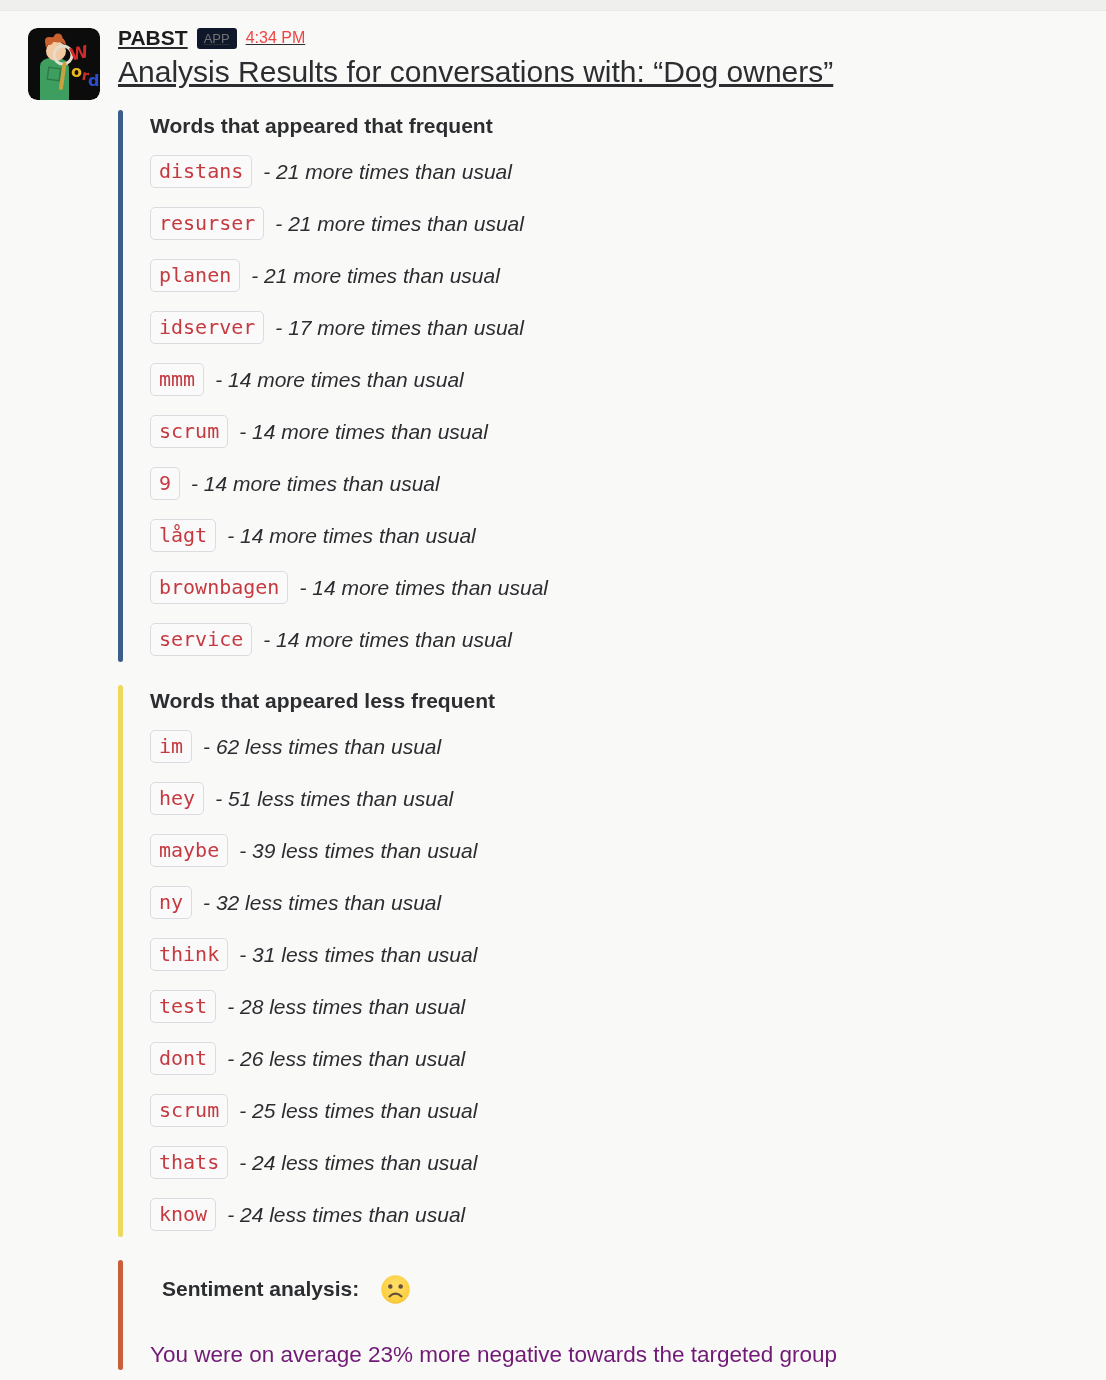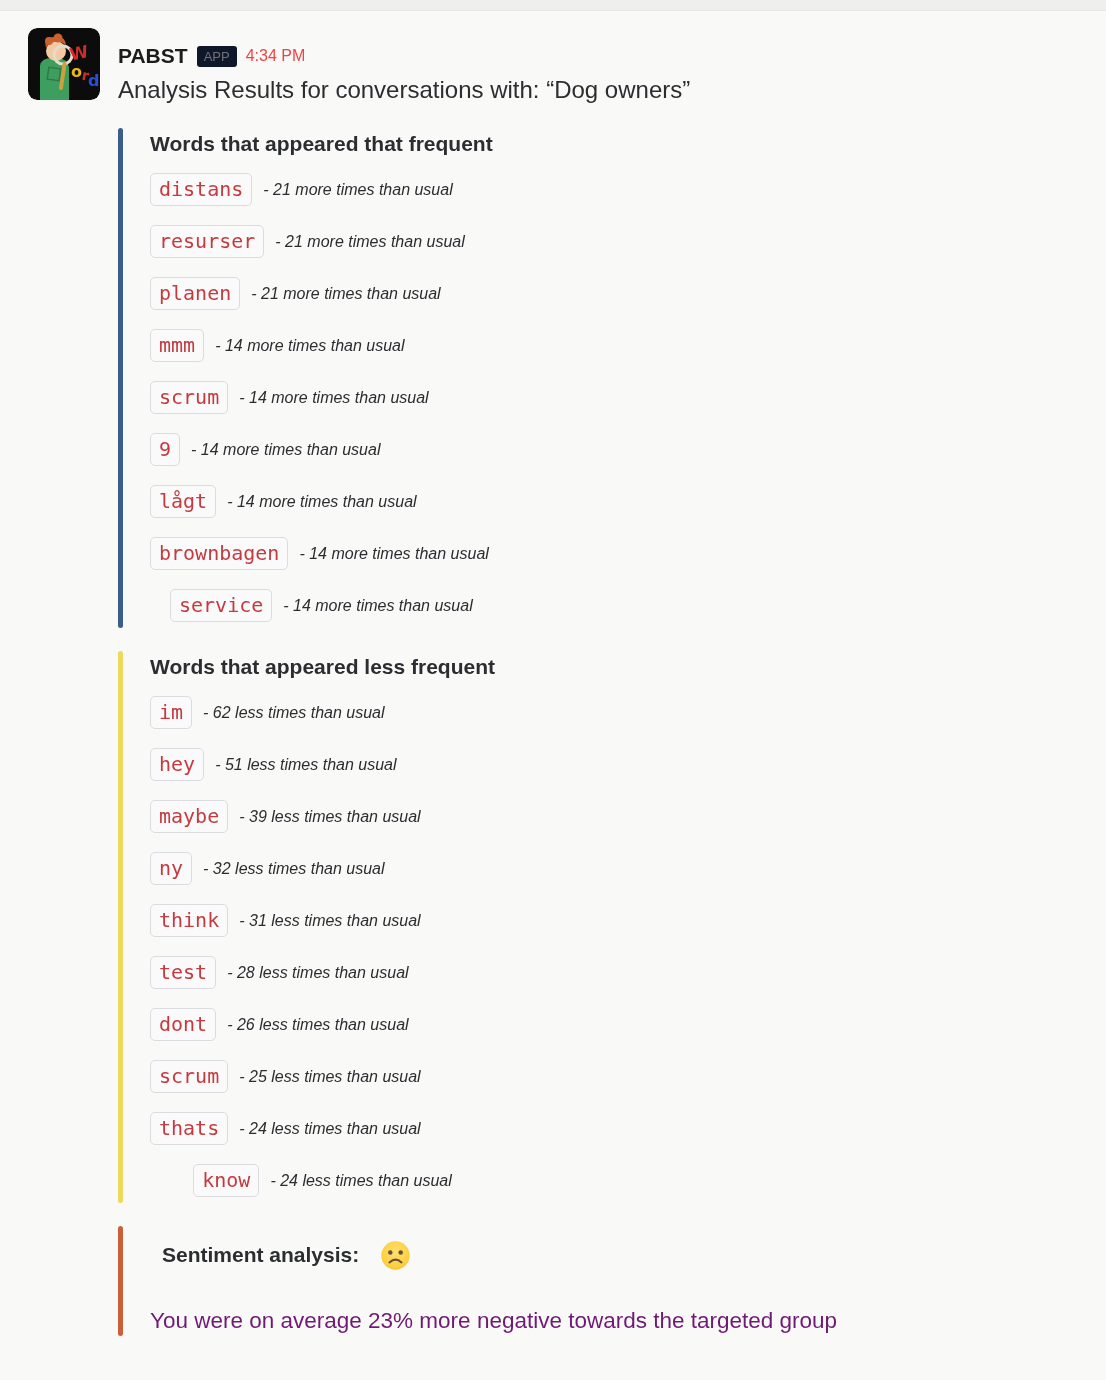--- a/index.html
+++ b/index.html
@@ -30,22 +30,23 @@
     cursor: pointer;
   }
   .content {
     margin-left: 18px;
     flex: 1;
     min-width: 0;
   }
   .msg-header {
     display: flex;
     align-items: center;
-    margin-top: 24px;
+    margin-top: 6px;
     height: 28px;
+    text-decoration: underline;
   }
   .sender {
     font-size: 21px;
     font-weight: 700;
     color: #1d1c1d;
     cursor: pointer;
   }
   .app-badge {
     background: #0f172a;
     color: #717274;
@@ -56,24 +57,25 @@
     margin-left: 9px;
     font-weight: 400;
   }
   .timestamp {
     color: #ef4444;
     font-size: 16px;
     margin-left: 9px;
     cursor: pointer;
   }
   .msg-text {
-    font-size: 24px;
+    font-size: 30px;
     line-height: 30px;
     margin-top: 5px;
     color: #2c2d30;
+    text-decoration: underline;
   }
   .attachment {
     display: flex;
     margin-top: 23px;
   }
   .attachment-bar {
     width: 5px;
     border-radius: 8px;
     flex: none;
     align-self: stretch;
@@ -88,35 +90,35 @@
     color: #2c2d30;
     margin: 1px 0 13px 0;
     line-height: 28px;
   }
   .word-row {
     display: flex;
     align-items: center;
     margin-bottom: 15px;
     height: 37px;
   }
-  .word-row:last-child { margin-bottom: 4px; justify-content: center; }
+  .word-row:last-child { margin-bottom: 4px; }
   .code-chip {
     font-family: "DejaVu Sans Mono", monospace;
     font-size: 20px;
     color: #c5393f;
     background: #fbfafb;
     border: 1px solid #dcdce0;
     border-radius: 5px;
     padding: 4px 8px 5px 8px;
     line-height: 22px;
     white-space: nowrap;
   }
   .row-desc {
     font-style: italic;
-    font-size: 16px;
+    font-size: 21px;
     color: #2c2d30;
     margin-left: 11px;
     white-space: nowrap;
   }
   .sentiment-title-row {
     display: flex;
     align-items: center;
     margin-top: 2px;
   }
   .sentiment-emoji {
@@ -183,20 +185,24 @@
             <span class="code-chip">distans</span>
             <span class="row-desc">- 21 more times than usual</span>
           </div>
             <div class="word-row">
             <span class="code-chip">resurser</span>
             <span class="row-desc">- 21 more times than usual</span>
           </div>
             <div class="word-row">
             <span class="code-chip">planen</span>
             <span class="row-desc">- 21 more times than usual</span>
+          </div>
+            <div class="word-row">
+            <span class="code-chip">idserver</span>
+            <span class="row-desc">- 17 more times than usual</span>
           </div>
             <div class="word-row">
             <span class="code-chip">mmm</span>
             <span class="row-desc">- 14 more times than usual</span>
           </div>
             <div class="word-row">
             <span class="code-chip">scrum</span>
             <span class="row-desc">- 14 more times than usual</span>
           </div>
             <div class="word-row">

